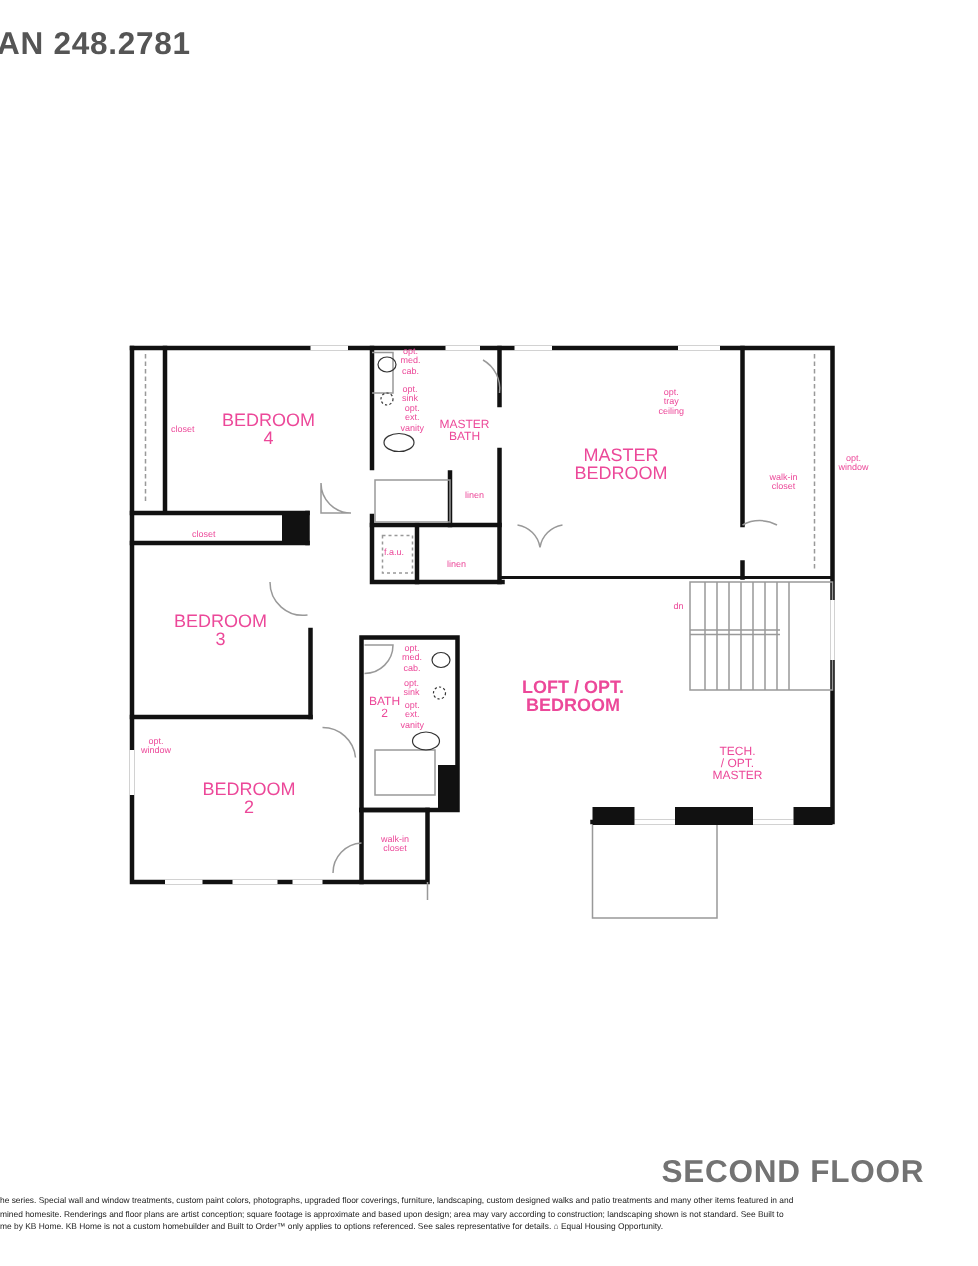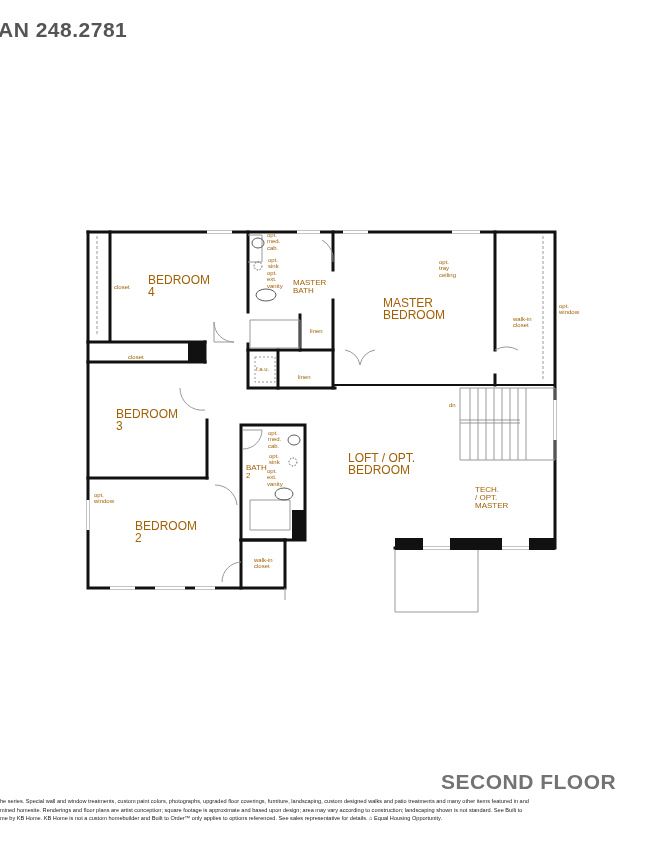--- a/index.html
+++ b/index.html
@@ -1,19 +1,19 @@
 <!DOCTYPE html>
 <html><head>
 <meta charset="utf-8">
 <style>
   html, body { margin:0; padding:0; background:#ffffff; }
   body { width:652px; height:844px; position:relative; overflow:hidden; font-family:"Liberation Sans", sans-serif; color:#1a1a1a; }
   .plan-code { position:absolute; left:-2px; top:18px; font-size:21px; font-weight:bold; color:#555; letter-spacing:0.5px; }
   svg.plan { position:absolute; left:0; top:0; }
-  .lbl { position:absolute; text-align:left; line-height:1.0; color:#a16207; white-space:nowrap; }
+  .lbl { position:absolute; text-align:center; line-height:1.0; color:#ec4899; white-space:nowrap; }
   .lbl.big { font-size:12px; }
   .lbl.med { font-size:8px; }
   .lbl.small { font-size:6px; line-height:1.05; }
   .title { position:absolute; left:441px; top:770px; font-size:21px; font-weight:bold; color:#737373; letter-spacing:0.5px; }
   .disclaimer { position:absolute; left:0; top:797px; width:652px; font-size:5.6px; line-height:8.6px; color:#222; white-space:nowrap; overflow:hidden; }
 </style>
 </head>
 <body>
 
 <div class="plan-code">AN 248.2781</div>
@@ -109,25 +109,25 @@
   <div>BEDROOM</div>
 </div>
 <div class="lbl big" style="left:116px;top:408px;">
   <div>BEDROOM</div>
   <div>3</div>
 </div>
 <div class="lbl med" style="left:246px;top:464px;">
   <div>BATH</div>
   <div>2</div>
 </div>
-<div class="lbl big" style="left:348px;top:452px;">
+<div class="lbl big" style="left:348px;top:452px;font-weight:bold;">
   <div>LOFT / OPT.</div>
   <div>BEDROOM</div>
 </div>
-<div class="lbl med" style="left:475px;top:486px;">
+<div class="lbl med" style="left:475px;top:497px;">
   <div>TECH.</div>
   <div>/ OPT.</div>
   <div>MASTER</div>
 </div>
 <div class="lbl big" style="left:135px;top:520px;">
   <div>BEDROOM</div>
   <div>2</div>
 </div>
 
 <div class="lbl small" style="left:114px;top:284px;">closet</div>

